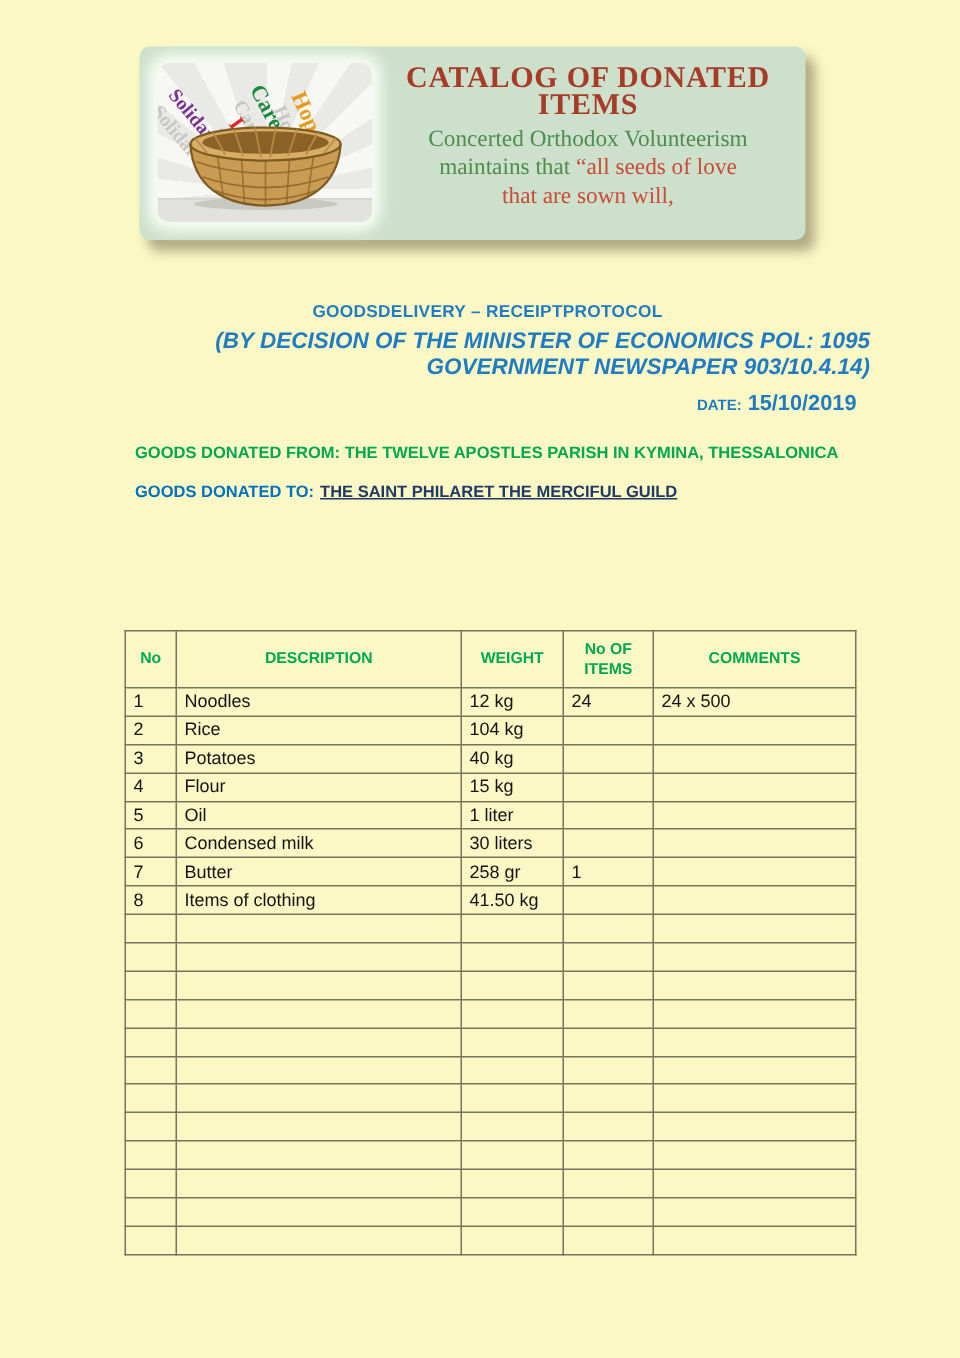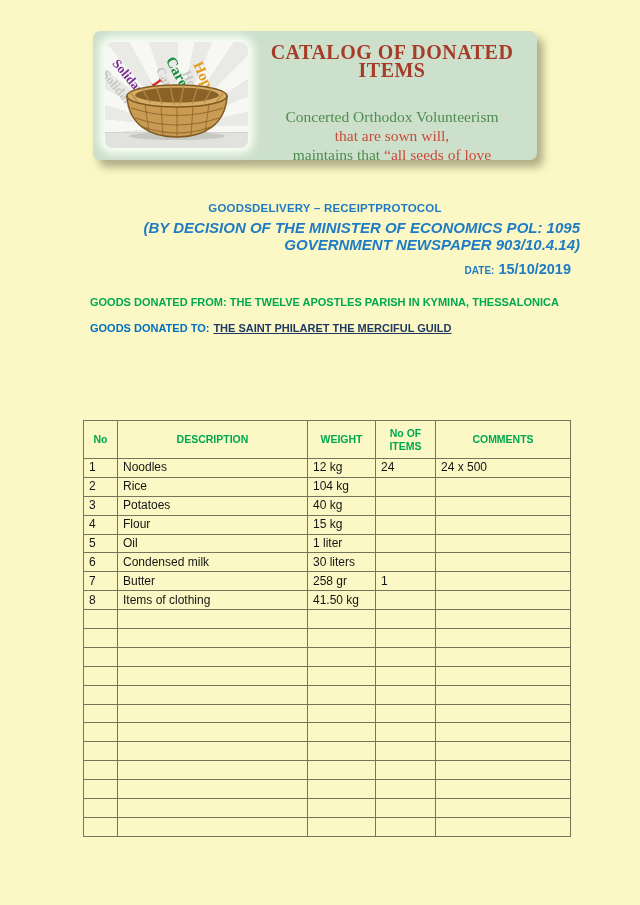--- a/index.html
+++ b/index.html
@@ -47,21 +47,21 @@
   .banner-text{
     position:absolute;left:158px;top:0;right:4px;text-align:center;
   }
   .banner-title{
     margin-top:12px;font-family:"Liberation Serif",serif;font-weight:bold;
     font-size:20px;line-height:18px;color:#A63B28;letter-spacing:.5px;
   }
   .banner-line{
     font-family:"Liberation Serif",serif;font-size:15.5px;line-height:19px;
   }
-  .bl1{margin-top:28px;}
+  .bl1{margin-top:4px;}
   .green-t{color:#4F8C4F;}
   .red-t{color:#C94B38;}
 
   
   .doc-title{
     position:absolute;left:76px;width:498px;top:202px;text-align:center;
     color:#1F7CC4;font-weight:bold;font-size:11.5px;letter-spacing:.2px;
   }
   .doc-subtitle{
     position:absolute;left:70px;width:510px;top:219px;text-align:right;
@@ -119,22 +119,22 @@
       <path d="M75,26 L73,56" stroke="#8A6228" stroke-width="1.1" opacity=".7"></path>
       <path d="M91,24 L87,52" stroke="#8A6228" stroke-width="1.1" opacity=".7"></path>
       <ellipse cx="59" cy="16" rx="50" ry="11" fill="#D8AD66" stroke="#7D5A20" stroke-width="1.5"></ellipse>
       <ellipse cx="59" cy="15" rx="42" ry="7.5" fill="#8A6228"></ellipse>
       <path d="M12,12 L20,22 M24,8 L32,23 M38,6 L44,24 M52,5 L56,25 M66,5 L62,25 M80,6 L74,24 M94,8 L86,23 M106,12 L98,22" stroke="#B98A45" stroke-width="1.3" opacity=".9"></path>
     </svg>
   </div>
   <div class="banner-text">
     <div class="banner-title">CATALOG OF DONATED ITEMS</div>
     <div class="banner-line bl1 green-t">Concerted Orthodox Volunteerism</div>
+    <div class="banner-line"><span class="green-t">maintains that</span> <span class="red-t">“all seeds of love</span></div>
     <div class="banner-line red-t">that are sown will,</div>
-    <div class="banner-line"><span class="green-t">maintains that</span> <span class="red-t">“all seeds of love</span></div>
   </div>
 </div>
 
 <div class="doc-title">GOODSDELIVERY – RECEIPTPROTOCOL</div>
 <div class="doc-subtitle">(BY DECISION OF THE MINISTER OF ECONOMICS POL: 1095  GOVERNMENT NEWSPAPER 903/10.4.14)</div>
 
 <div class="date-line">
   <span class="date-label">DATE:</span><span class="date-value">15/10/2019</span>
 </div>
 

